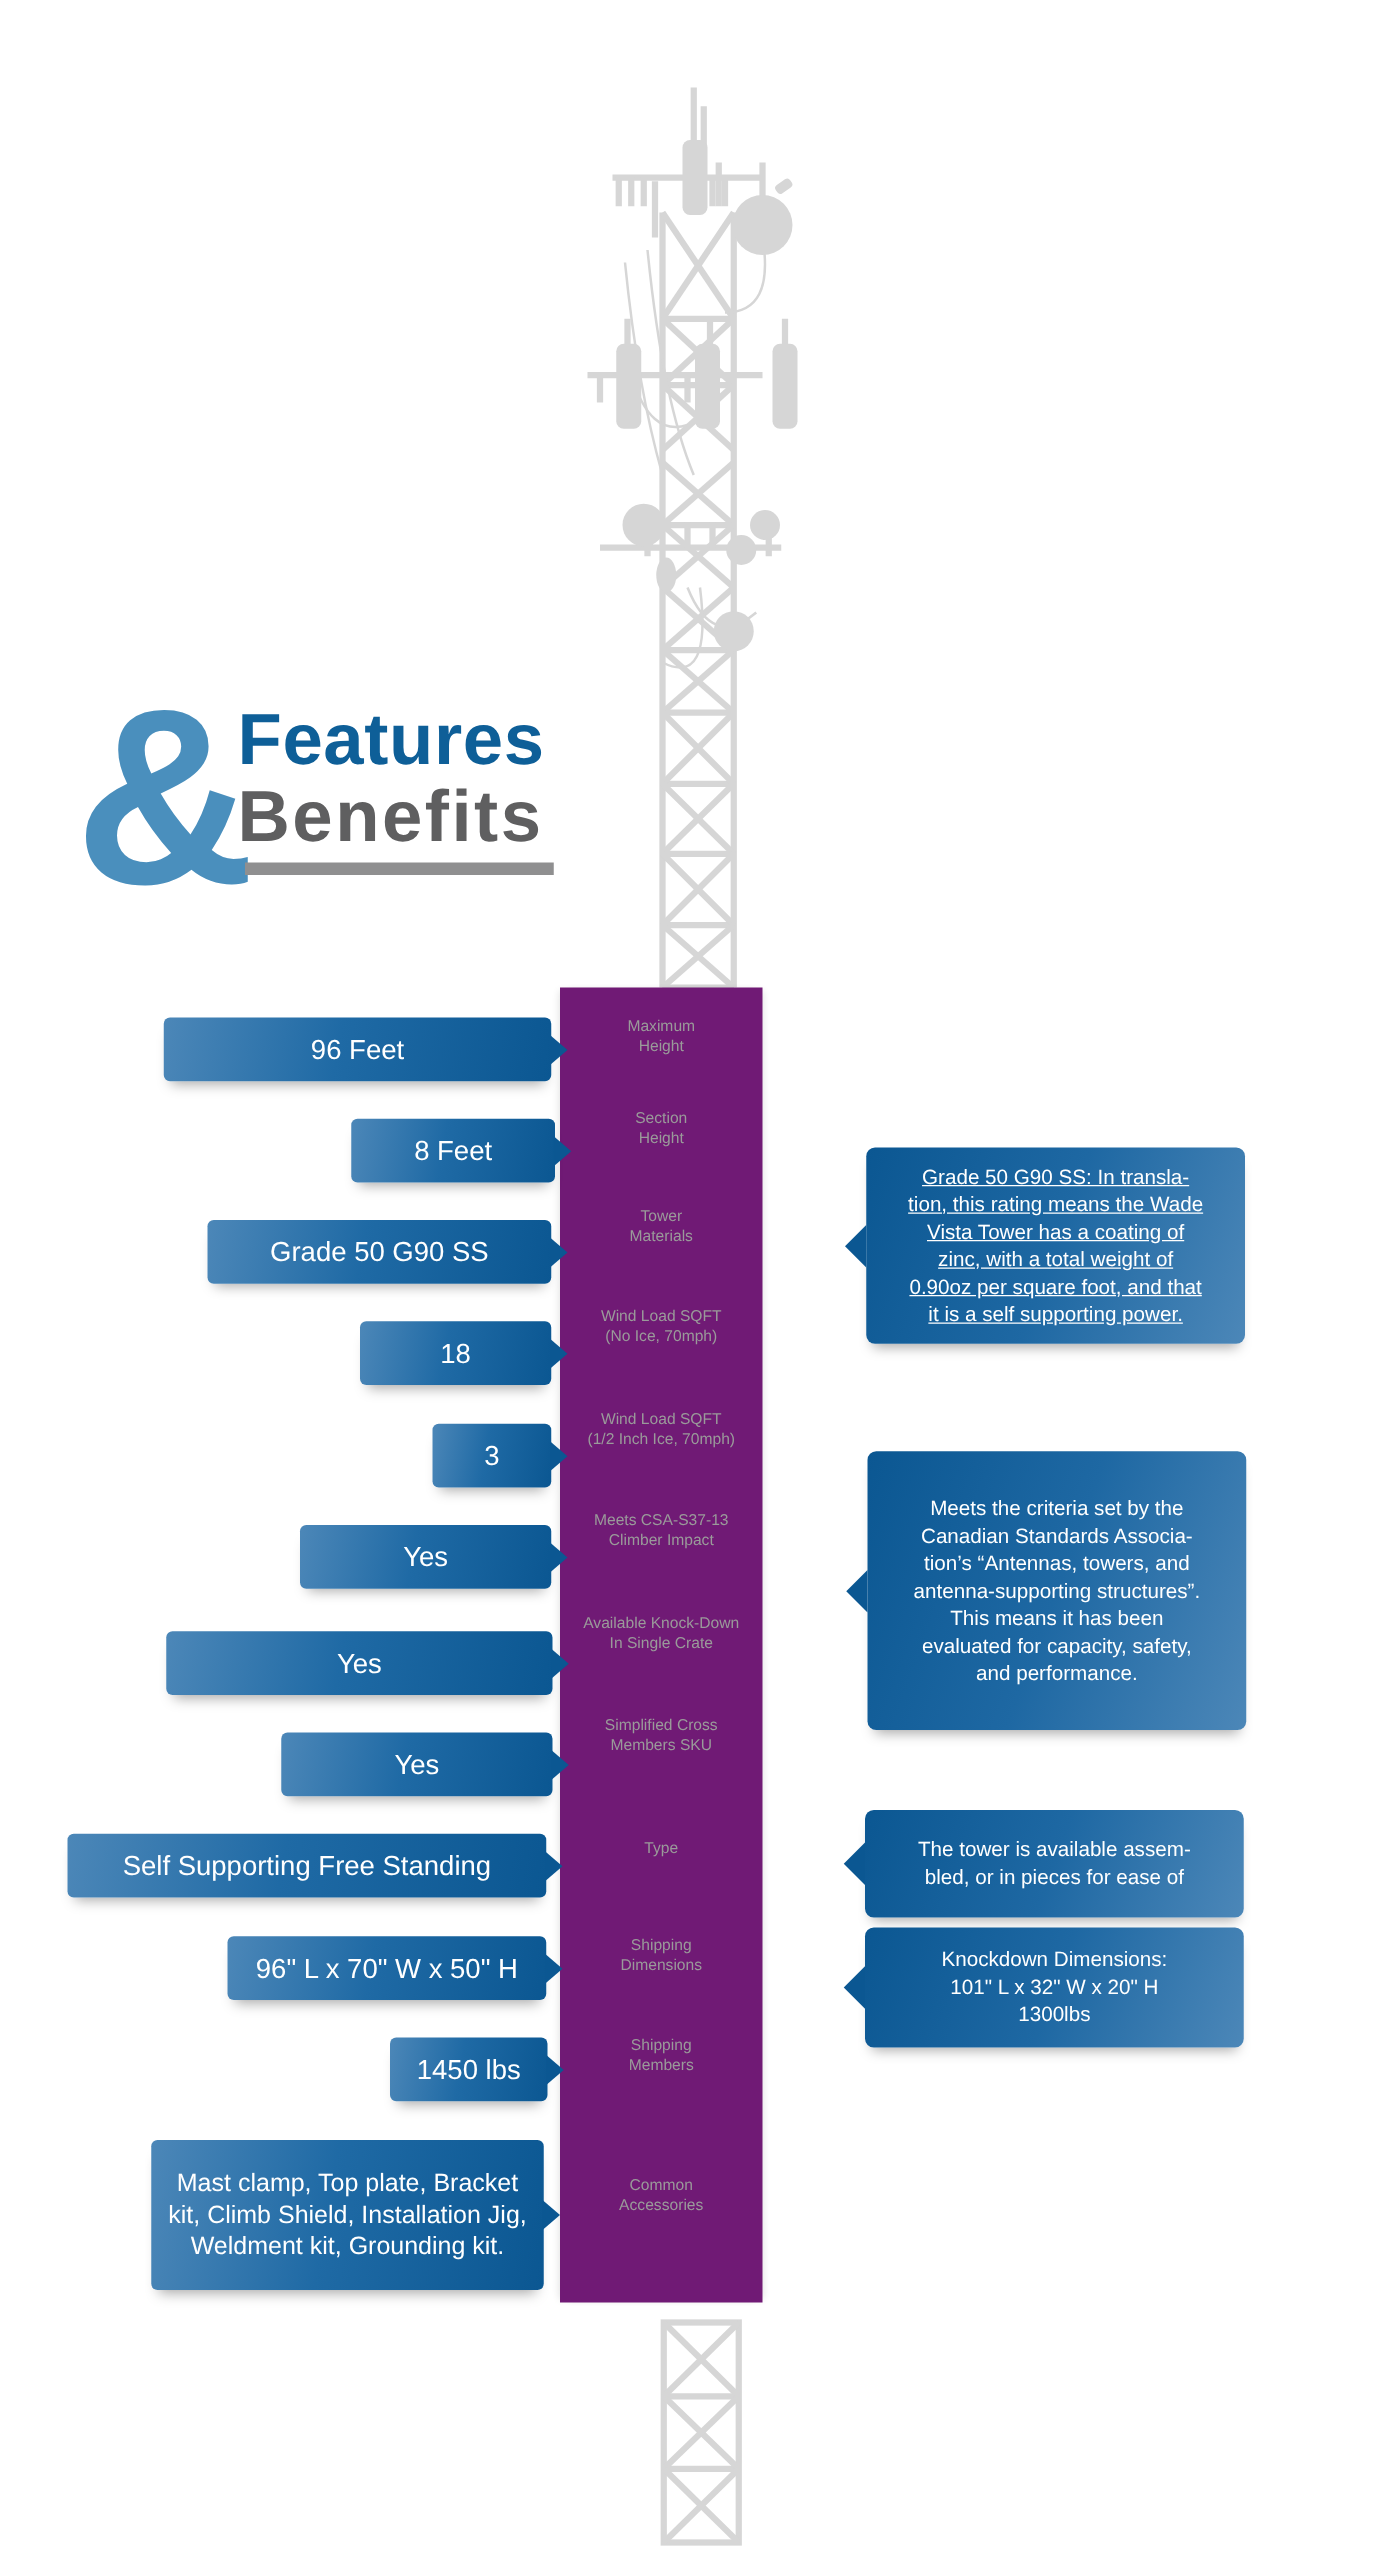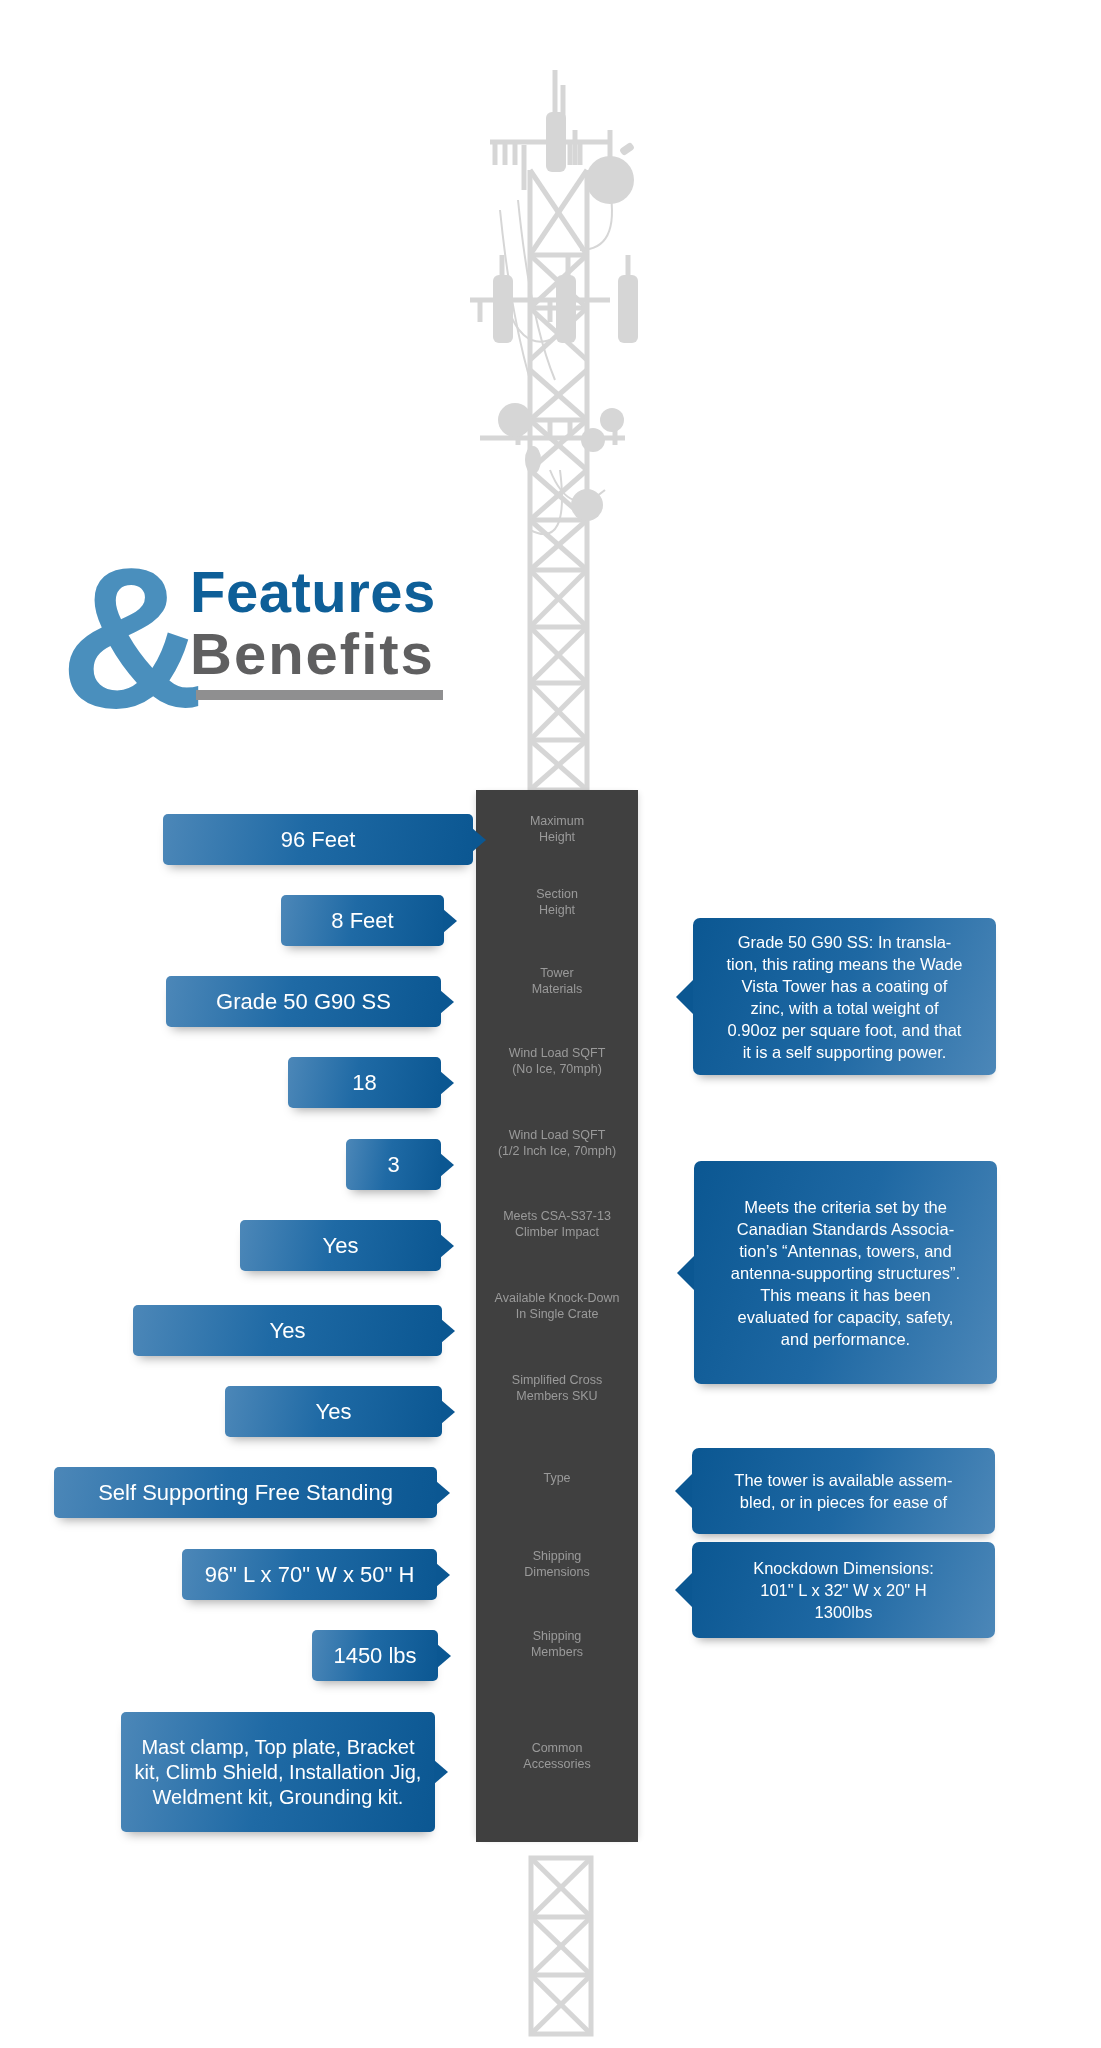--- a/index.html
+++ b/index.html
@@ -13,22 +13,22 @@
          color: #0e5f98; line-height: 64px; letter-spacing: 0.5px; }
   .t-benefits { position: absolute; left: 190px; top: 622px; font-size: 58px; font-weight: bold;
          color: #5f5f60; line-height: 64px; letter-spacing: 2px; }
   .t-rule { position: absolute; left: 196px; top: 690px; width: 247px; height: 10px; background: #8f8f90; }
 
   
   .tower { position: absolute; left: 460px; top: 50px; }
   .tower-bottom { position: absolute; left: 528px; top: 1855px; }
 
   
-  .center-col { position: absolute; left: 476px; top: 790px; width: 162px; height: 1052px;
-         background: #404040;
+  .center-col { position: absolute; left: 448px; top: 790px; width: 162px; height: 1052px;
+         background: #701a75;
          box-shadow: -4px 0 6px -3px rgba(0,0,0,0.12), 4px 0 6px -3px rgba(0,0,0,0.12); }
   .spec-label { position: absolute; left: 0; width: 162px; text-align: center; font-size: 12.5px;
          line-height: 16px; color: #9a9a9a; }
 
   
   .pill { position: absolute; height: 51px; border-radius: 5px;
           background: linear-gradient(100deg, #4c87b8 0%, #1f6aa5 45%, #0b5792 100%);
           color: #ffffff; font-size: 22px; display: flex; align-items: center; justify-content: center;
           box-shadow: 0 8px 10px -6px rgba(0,0,0,0.35); }
   .pill::after { content: ""; position: absolute; right: -13px; top: 50%; margin-top: -12px;
@@ -193,40 +193,40 @@
   <div class="spec-label" style="top:838px">
     <div>Shipping</div>
       <div>Members</div>
   </div>
   <div class="spec-label" style="top:950px">
     <div>Common</div>
       <div>Accessories</div>
   </div>
 </div>
 
-<div class="pill" style="left:131px; top:814px; width:310px;margin-left:32px;">96 Feet</div>
+<div class="pill" style="left:131px; top:814px; width:310px;">96 Feet</div>
 <div class="pill" style="left:281px; top:895px; width:163px;">8 Feet</div>
 <div class="pill" style="left:166px; top:976px; width:275px;">Grade 50 G90 SS</div>
 <div class="pill" style="left:288px; top:1057px; width:153px;">18</div>
 <div class="pill" style="left:346px; top:1139px; width:95px;">3</div>
 <div class="pill" style="left:240px; top:1220px; width:201px;">Yes</div>
 <div class="pill" style="left:133px; top:1305px; width:309px;">Yes</div>
 <div class="pill" style="left:225px; top:1386px; width:217px;">Yes</div>
 <div class="pill" style="left:54px; top:1467px; width:383px;">Self Supporting Free Standing</div>
 <div class="pill" style="left:182px; top:1549px; width:255px;">96" L x 70" W x 50" H</div>
 <div class="pill" style="left:312px; top:1630px; width:126px;">1450 lbs</div>
 <div class="pill multi" style="left:121px; top:1712px; width:314px;">
   <div>
     <div>Mast clamp, Top plate, Bracket</div>
     <div>kit, Climb Shield, Installation Jig,</div>
     <div>Weldment kit, Grounding kit.</div>
   </div>
 </div>
 
-<div class="callout" style="left:693px; top:918px; width:303px; height:157px;">
+<div class="callout" style="left:693px; top:918px; width:303px; height:157px;text-decoration:underline;">
   <div>
     <div>Grade 50 G90 SS: In transla-</div>
     <div>tion, this rating means the Wade</div>
     <div>Vista Tower has  a coating of</div>
     <div>zinc, with a total weight of</div>
     <div>0.90oz per square foot, and that</div>
     <div>it is a self supporting power.</div>
   </div>
 </div>
 <div class="callout" style="left:694px; top:1161px; width:303px; height:223px;">

